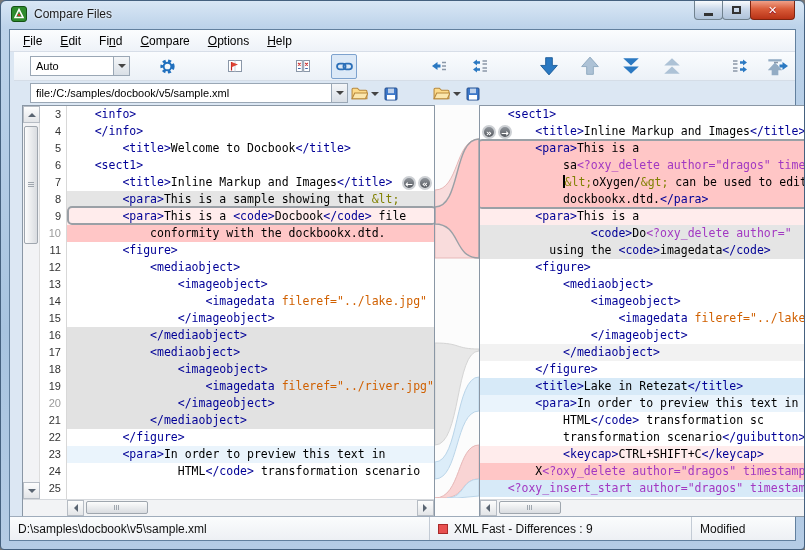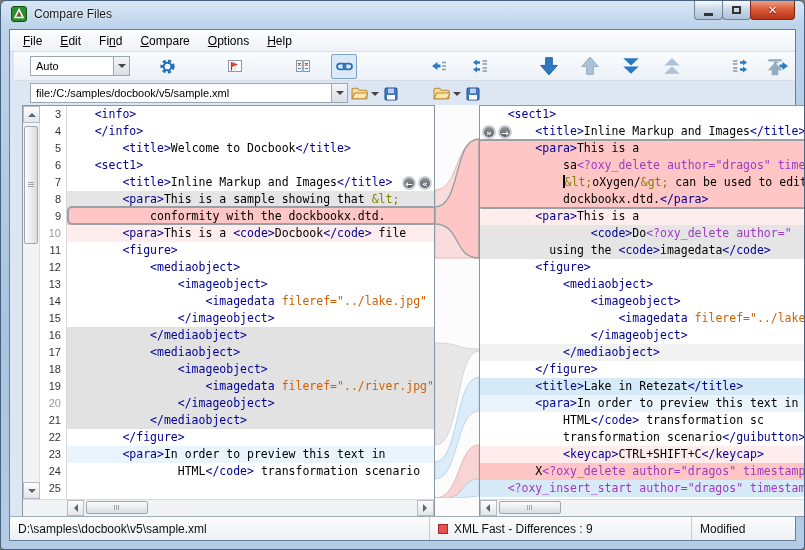--- a/index.html
+++ b/index.html
@@ -338,22 +338,22 @@
             <div class="qbtns" style="top:70px;right:2px;">
               <div class="qbtn">←</div>
               <div class="qbtn">«</div>
             </div>
           <div class="row bg-w"><span class="s-t">    &lt;info&gt;</span></div>
               <div class="row bg-w"><span class="s-t">    &lt;/info&gt;</span></div>
               <div class="row bg-w"><span class="s-t">        &lt;title&gt;</span><span class="s-x">Welcome to Docbook</span><span class="s-t">&lt;/title&gt;</span></div>
               <div class="row bg-w"><span class="s-t">    &lt;sect1&gt;</span></div>
               <div class="row bg-w"><span class="s-t">        &lt;title&gt;</span><span class="s-x">Inline Markup and Images</span><span class="s-t">&lt;/title&gt;</span></div>
               <div class="row bg-p2"><span class="s-t">        &lt;para&gt;</span><span class="s-x">This is a sample showing that </span><span class="s-e">&amp;lt;</span></div>
+              <div class="row bg-p3"><span class="s-t">        &lt;para&gt;</span><span class="s-x">This is a </span><span class="s-t">&lt;code&gt;</span><span class="s-x">Docbook</span><span class="s-t">&lt;/code&gt;</span><span class="s-x"> file</span></div>
               <div class="row bg-p1"><span class="s-x">            conformity with the dockbookx.dtd.</span></div>
-              <div class="row bg-p3"><span class="s-t">        &lt;para&gt;</span><span class="s-x">This is a </span><span class="s-t">&lt;code&gt;</span><span class="s-x">Docbook</span><span class="s-t">&lt;/code&gt;</span><span class="s-x"> file</span></div>
               <div class="row bg-w"><span class="s-t">        &lt;figure&gt;</span></div>
               <div class="row bg-w"><span class="s-t">            &lt;mediaobject&gt;</span></div>
               <div class="row bg-w"><span class="s-t">                &lt;imageobject&gt;</span></div>
               <div class="row bg-w"><span class="s-t">                    &lt;imagedata </span><span class="s-a">fileref="../lake.jpg"</span></div>
               <div class="row bg-w"><span class="s-t">                &lt;/imageobject&gt;</span></div>
               <div class="row bg-g1"><span class="s-t">            &lt;/mediaobject&gt;</span></div>
               <div class="row bg-g1"><span class="s-t">            &lt;mediaobject&gt;</span></div>
               <div class="row bg-g1"><span class="s-t">                &lt;imageobject&gt;</span></div>
               <div class="row bg-g1"><span class="s-t">                    &lt;imagedata </span><span class="s-a">fileref="../river.jpg"</span></div>
               <div class="row bg-g1"><span class="s-t">                &lt;/imageobject&gt;</span></div>

